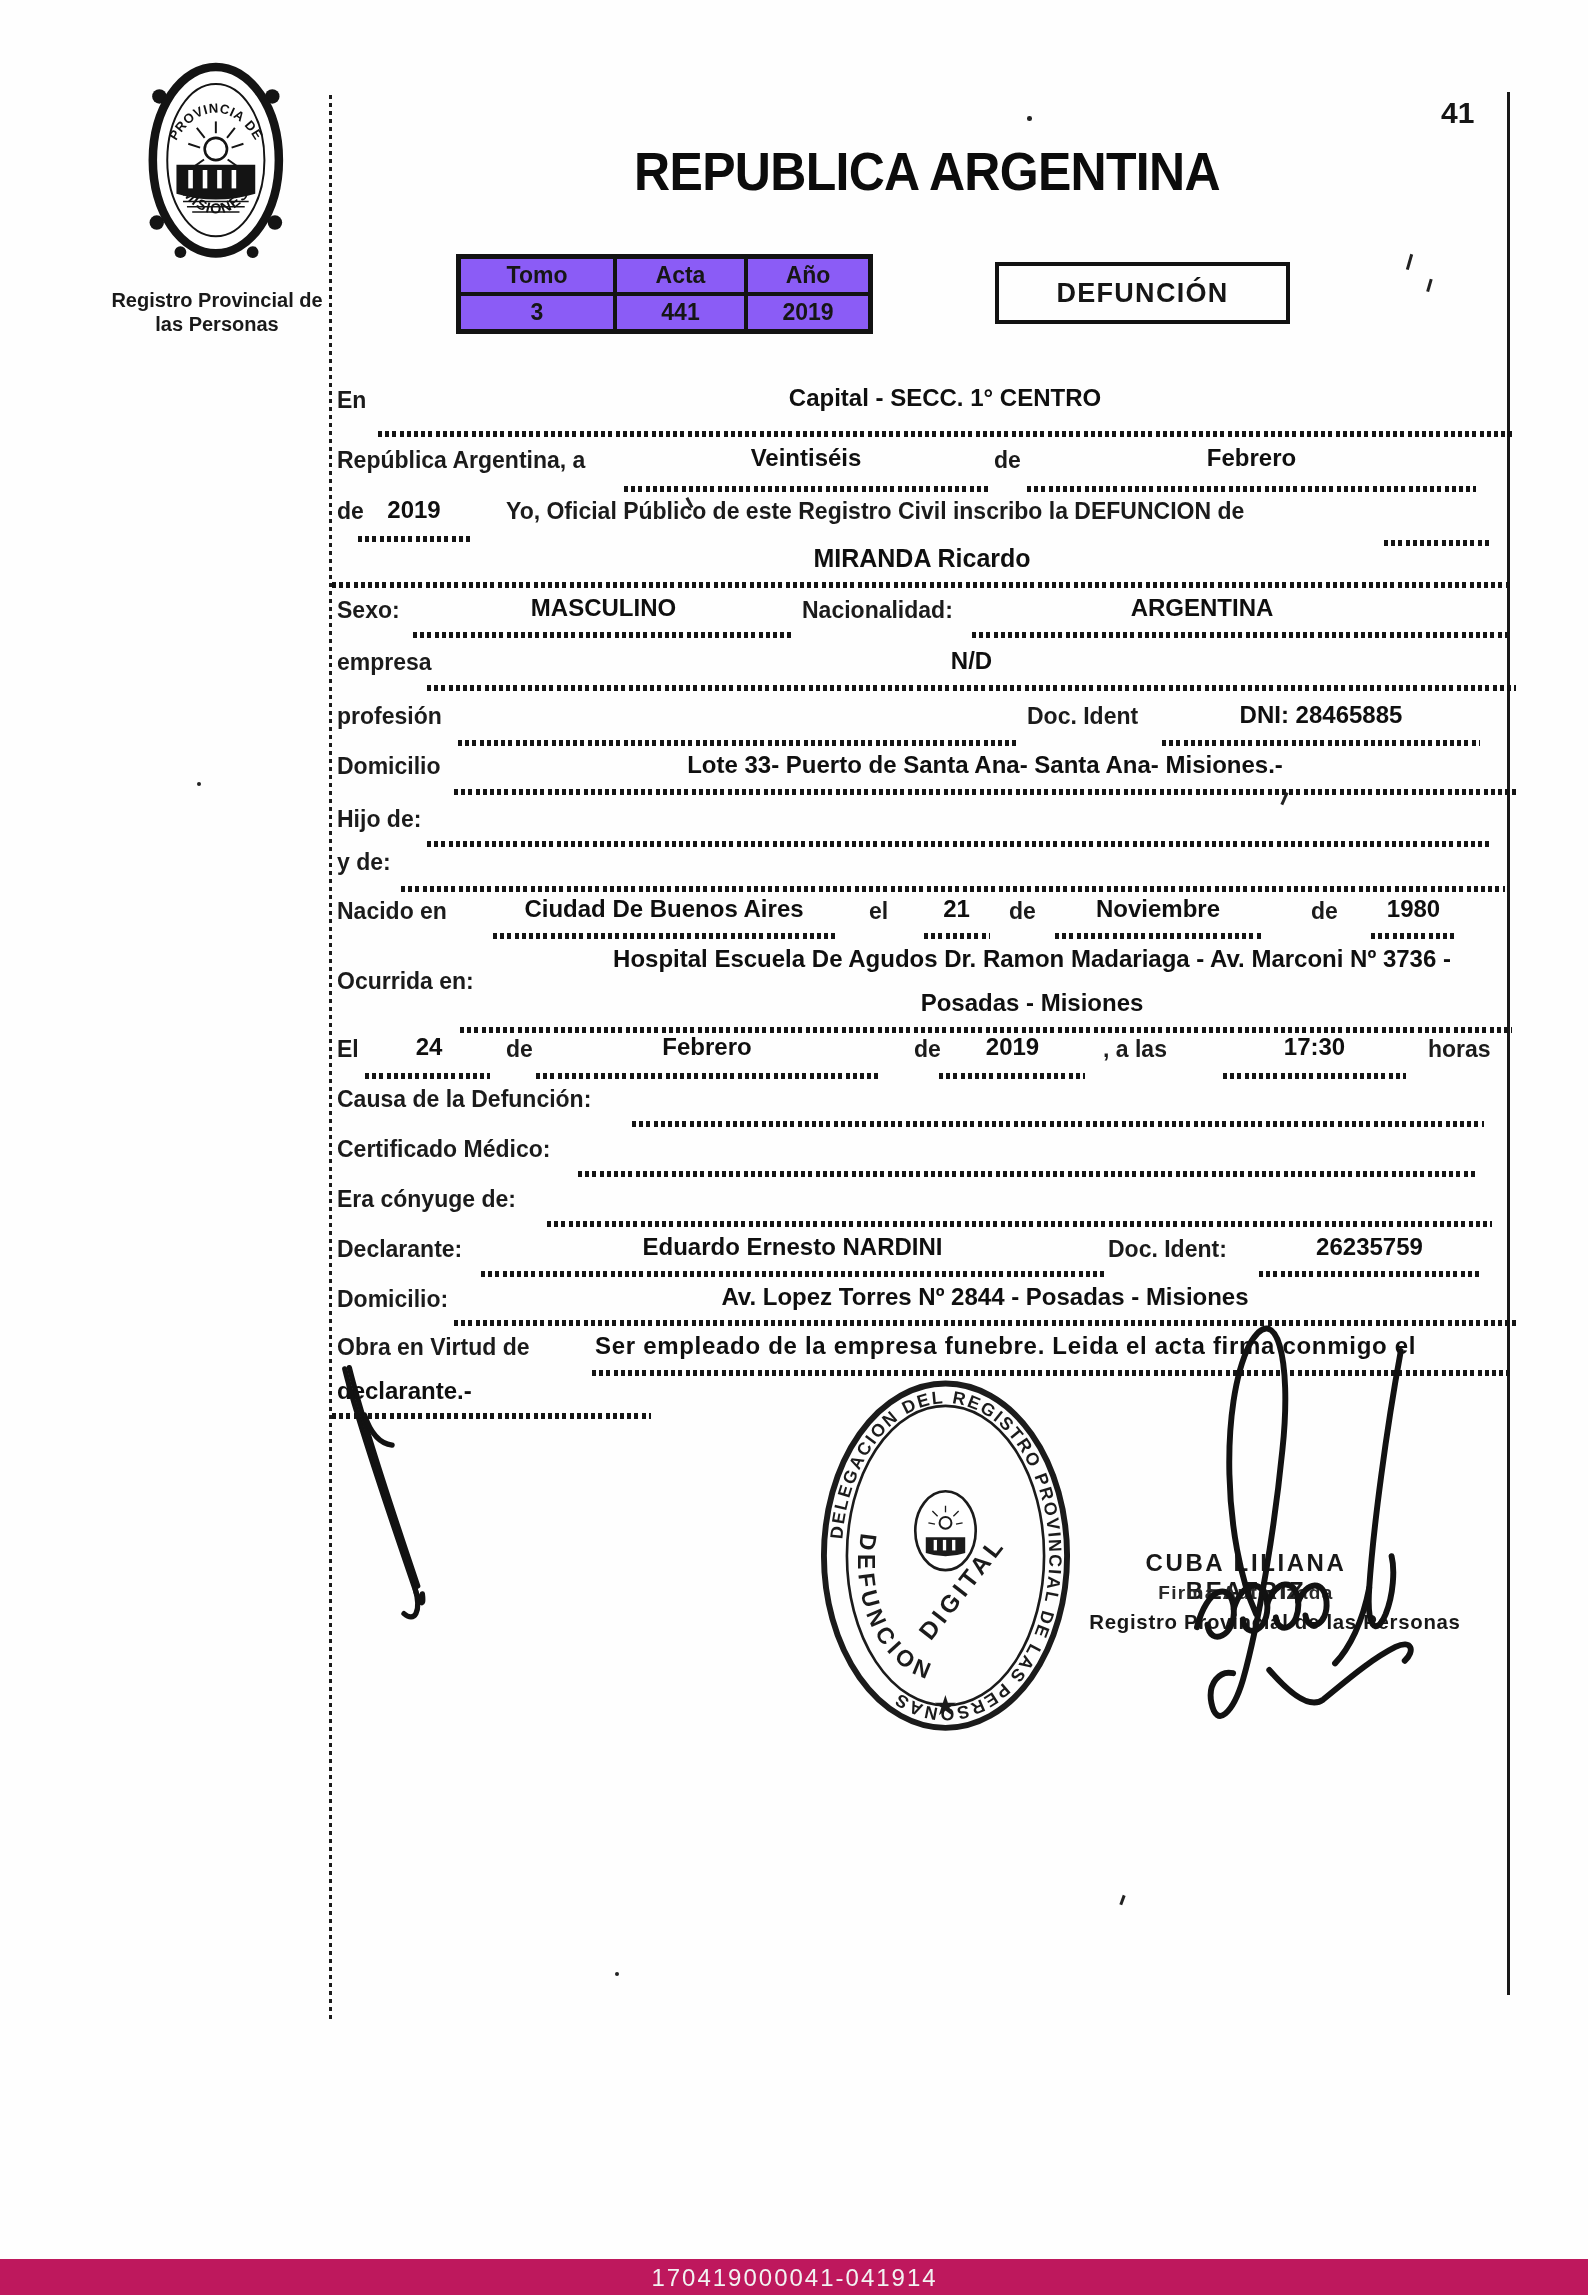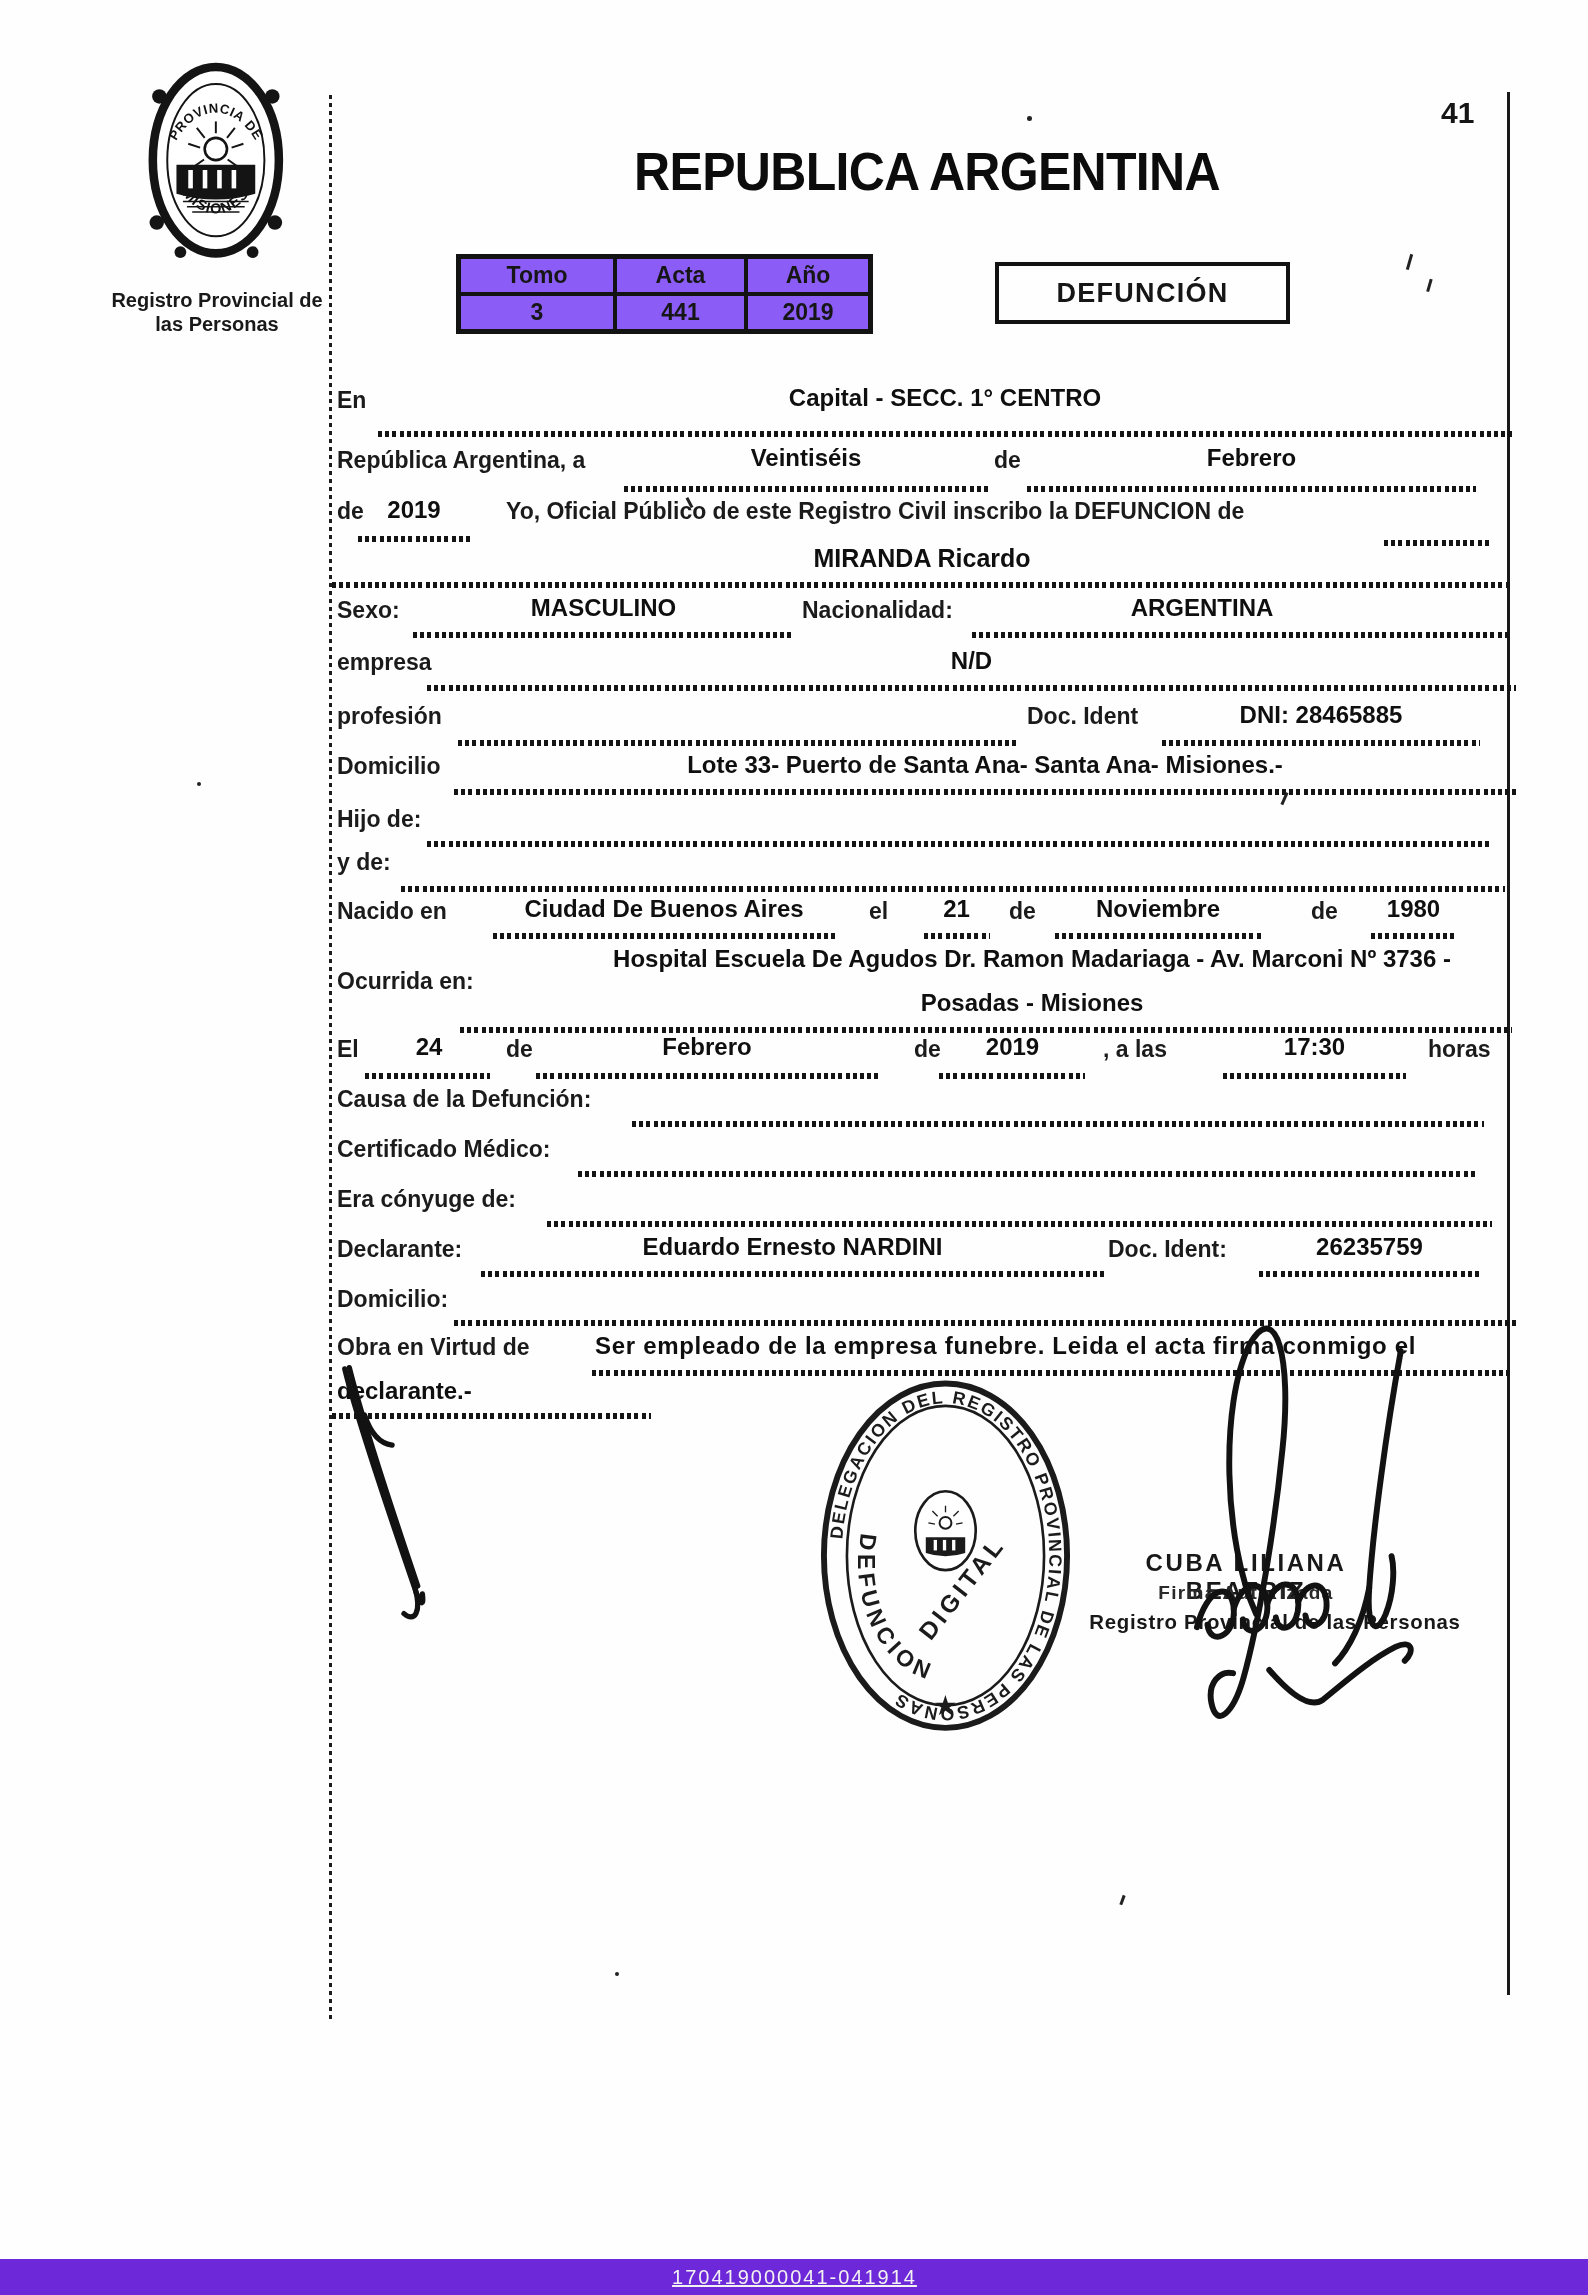--- a/index.html
+++ b/index.html
@@ -25,23 +25,23 @@
     background:repeating-linear-gradient(180deg,#1c1c1c 0 4px,transparent 4px 8px);}
   .vline-right{position:absolute;left:1507px;top:92px;width:2.6px;height:1903px;background:#191919;}
   .seal-caption{position:absolute;left:92px;top:288px;width:250px;text-align:center;
     font-size:20px;font-weight:bold;line-height:24px;color:#191919;}
   .stamp-name{position:absolute;left:1088px;top:1549px;width:316px;text-align:center;
     font-size:24px;font-weight:bold;letter-spacing:2.6px;color:#181818;}
   .stamp-role{position:absolute;left:1118px;top:1582px;width:256px;text-align:center;
     font-size:19px;font-weight:bold;letter-spacing:1.3px;color:#2a2a2a;}
   .stamp-org{position:absolute;left:1078px;top:1611px;width:394px;text-align:center;
     font-size:20.4px;font-weight:bold;letter-spacing:0.7px;color:#181818;}
-  .footer{position:absolute;left:0;top:2259px;width:1589px;height:37px;background:#6d28d9;
+  .footer{position:absolute;left:0;top:2259px;width:1589px;height:37px;background:#be185d;
     color:#f2f2f2;display:flex;align-items:center;justify-content:center;
-    font-size:20px;letter-spacing:2px;text-decoration:underline;}
+    font-size:24px;letter-spacing:2px;}
   .noise{position:absolute;background:#222;}
   svg{position:absolute;overflow:visible;}
   svg text{font-family:"Liberation Sans",sans-serif;}
 </style>
 </head>
 <body>
 
 <div id="page">
 
   <div class="vline-left"></div>
@@ -198,20 +198,21 @@
   <div class="dots" style="left:547px;top:1221px;width:945px;"></div>
 
   <div class="lbl" style="left:337px;top:1236px;">Declarante:</div>
   <div class="val" style="left:481px;top:1233px;width:623px;">Eduardo Ernesto NARDINI</div>
   <div class="lbl" style="left:1108px;top:1236px;">Doc. Ident:</div>
   <div class="val" style="left:1259px;top:1233px;width:221px;">26235759</div>
   <div class="dots" style="left:481px;top:1271px;width:623px;"></div>
   <div class="dots" style="left:1259px;top:1271px;width:221px;"></div>
 
   <div class="lbl" style="left:337px;top:1286px;">Domicilio:</div>
+  <div class="val" style="left:454px;top:1283px;width:1062px;">Av. Lopez Torres Nº 2844 - Posadas - Misiones</div>
   <div class="dots" style="left:454px;top:1320px;width:1062px;"></div>
 
   <div class="lbl" style="left:337px;top:1334px;">Obra en Virtud de</div>
   <div class="val-left" style="left:595px;top:1332px;letter-spacing:0.7px;">Ser empleado de la empresa funebre. Leida el acta firma conmigo el</div>
   <div class="dots" style="left:592px;top:1370px;width:920px;"></div>
   <div class="val-left" style="left:337px;top:1377px;">declarante.-</div>
   <div class="dots" style="left:332px;top:1413px;width:319px;"></div>
 
   <svg style="left:814px;top:1373px;" width="263" height="368" viewBox="0 0 400 560">
     <ellipse cx="200" cy="278" rx="185" ry="262" fill="none" stroke="#1b1b1b" stroke-width="9"></ellipse>

